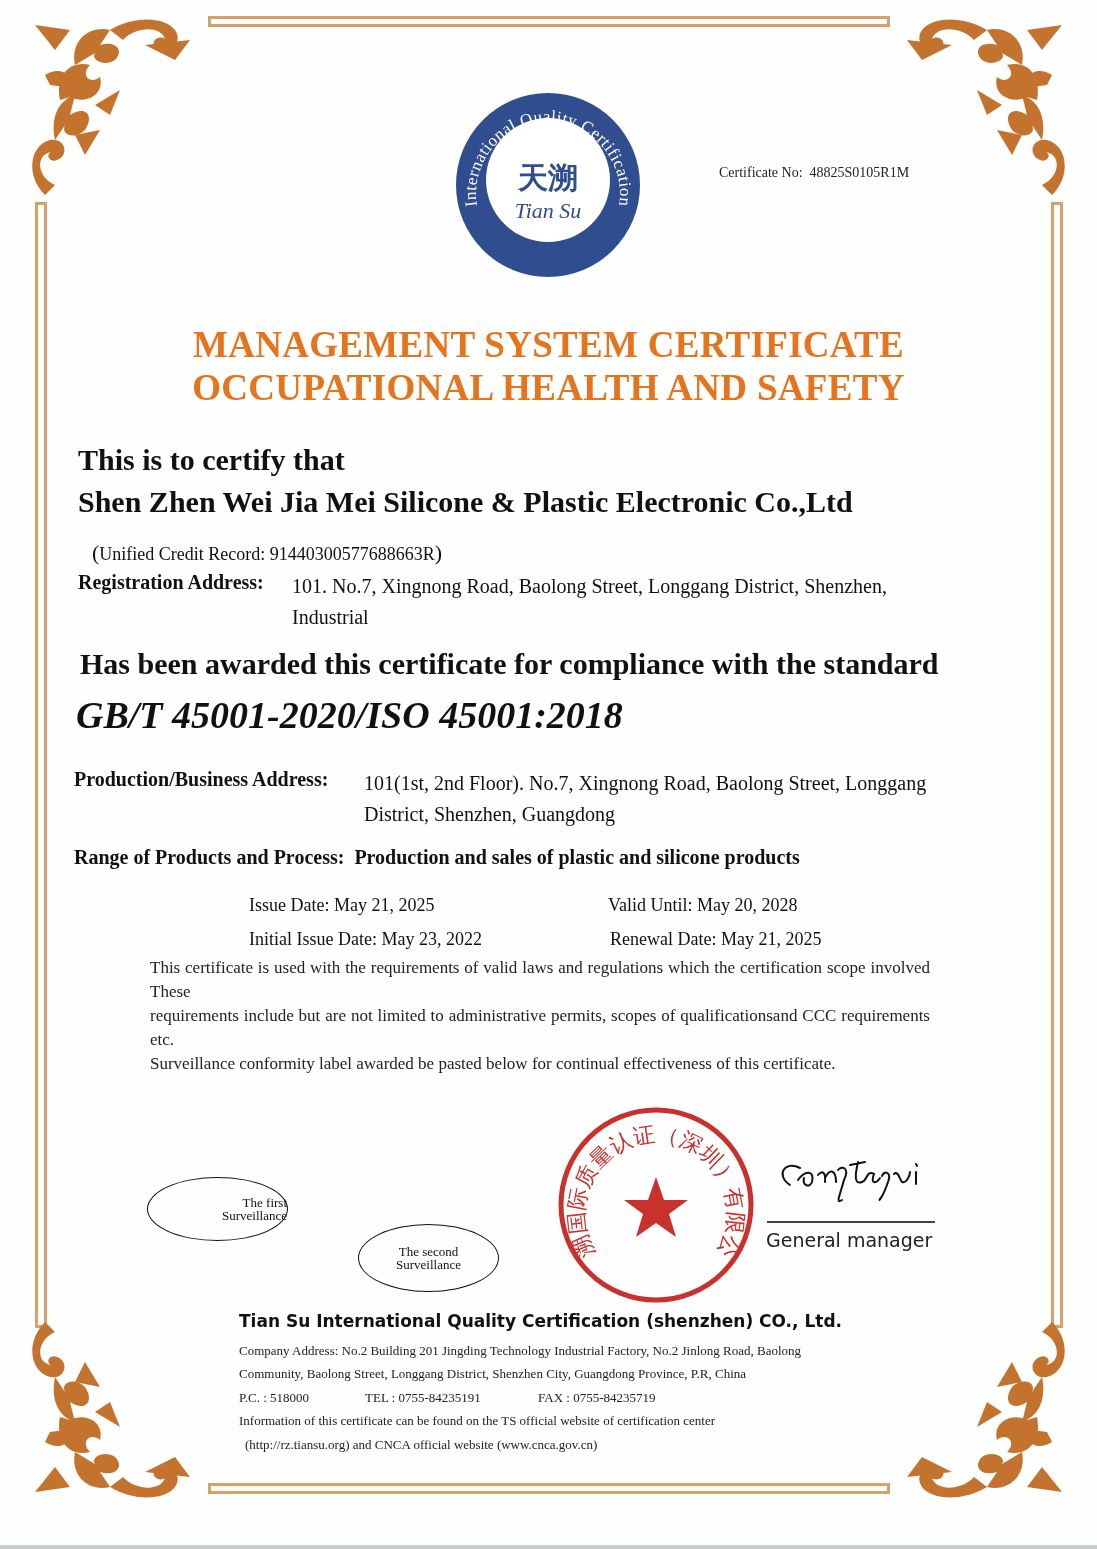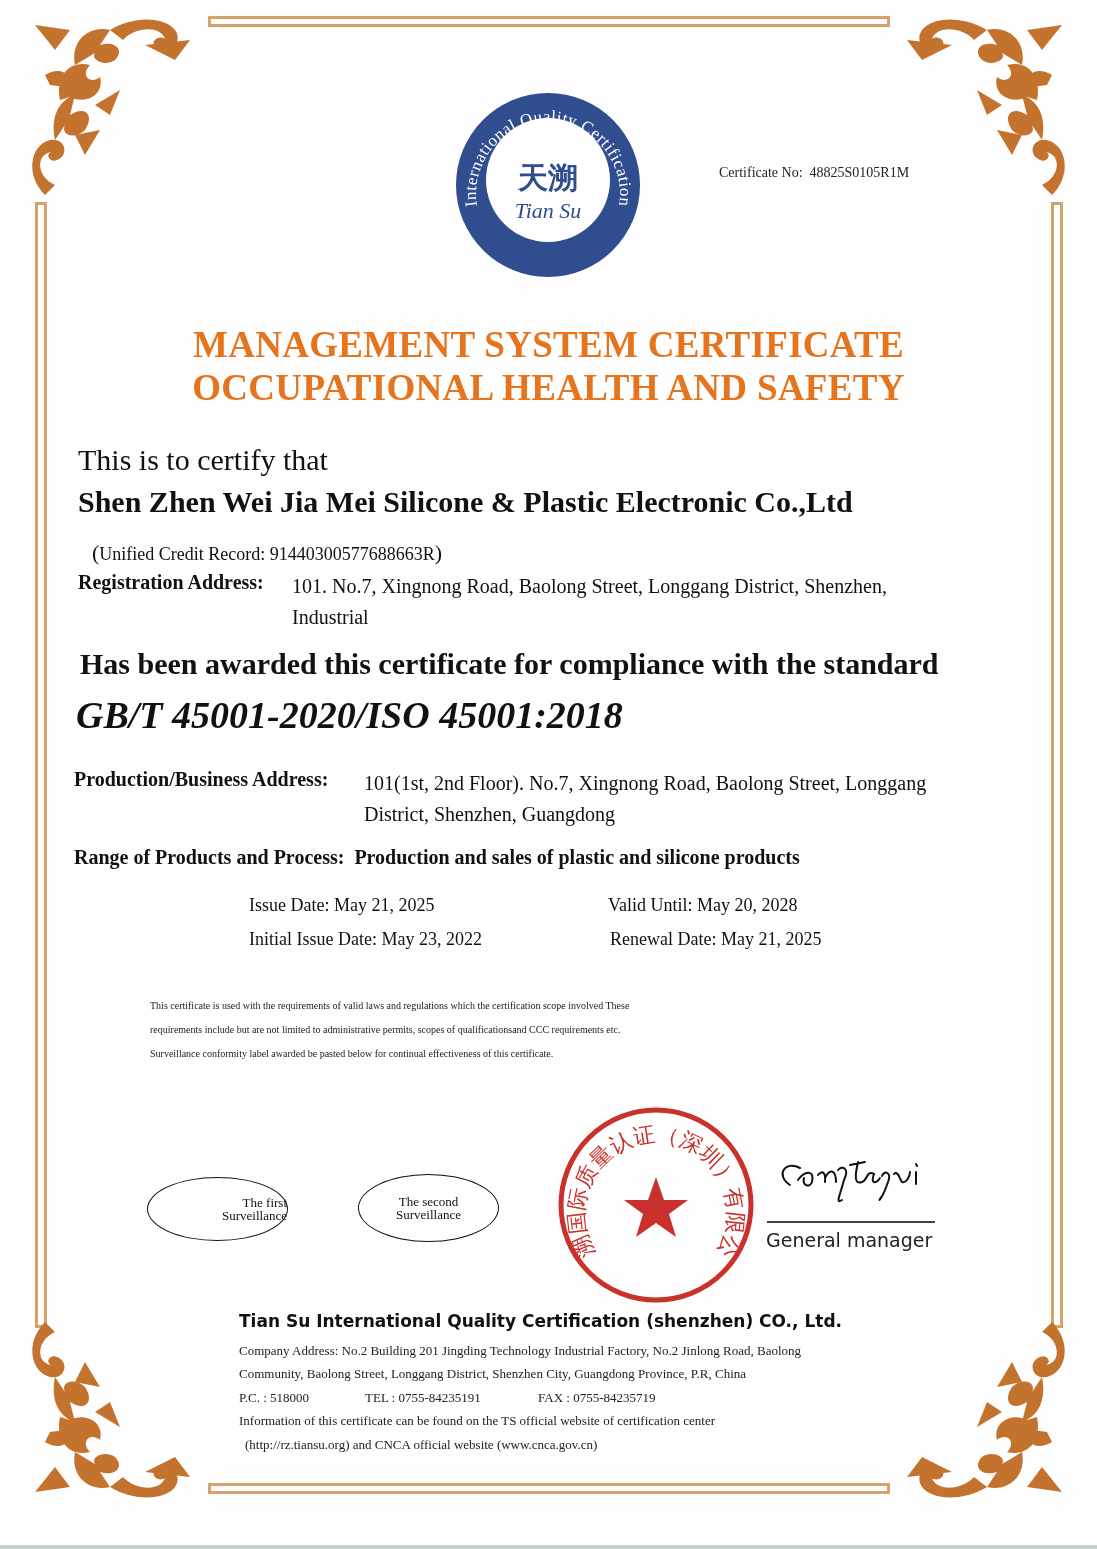--- a/index.html
+++ b/index.html
@@ -15,38 +15,38 @@
   .corner svg { width:100%; height:100%; }
 
   .abs { position:absolute; }
 
   .cert-no { left:719px; top:131px; font-size:14px; color:#222;margin-top:34px; }
 
   .logo { left:453px; top:90px; width:190px; height:190px; }
 
   .title { left:0; width:1097px; text-align:center; color:#e5741d; font-weight:bold; font-size:37px; line-height:43px; top:323px; letter-spacing:0.3px; }
 
-  .certify { left:78px; top:443px; font-weight:normal; font-size:30px; }
+  .certify { left:78px; top:443px; font-weight:bold; font-size:30px; }
   .company { left:78px; top:485px; font-weight:bold; font-size:30px; }
   .credit { left:92px; top:540px; font-size:18px; }
   .credit .paren { font-size:22px; }
   .reg-label { left:78px; top:571px; font-weight:bold; font-size:20px; }
   .reg-val { left:292px; top:571px; font-size:20px; width:690px; line-height:31px; }
 
   .awarded { left:80px; top:647px; font-weight:bold; font-size:30px; }
   .standard { left:76px; top:693px; font-weight:bold; font-style:italic; font-size:38px; }
 
   .prod-label { left:74px; top:768px; font-weight:bold; font-size:20px; }
   .prod-val { left:364px; top:768px; font-size:20px; width:650px; line-height:31px; }
 
   .range { left:74px; top:846px; font-weight:bold; font-size:20px; }
 
   .date { font-size:18px; }
 
-  .notice { left:150px; top:994px; width:780px; font-size:10px; line-height:24px; text-align:justify; color:#222; }
+  .notice { left:150px; top:956px; width:780px; font-size:17px; line-height:24px; text-align:justify; color:#222; }
 
   .oval { position:absolute; border:1.4px solid #111; border-radius:50%; text-align:center; font-size:13px; line-height:13px; box-sizing:border-box; display:flex; flex-direction:column; justify-content:center; align-items:center; }
 
   .seal { left:556px; top:1105px; width:200px; height:200px; }
   .signature { left:770px; top:1140px; width:170px; height:80px; }
   .sig-line { left:767px; top:1221px; width:168px; height:1.5px; background:#444; }
   .gm { left:766px; top:1229px; font-family:"DejaVu Sans", sans-serif; font-size:19px; color:#222; }
 
   .issuer { left:239px; top:1311px; font-family:"DejaVu Sans", sans-serif; font-weight:bold; font-size:17px; color:#111; }
   .footer { left:239px; font-size:13px; color:#222; }
@@ -197,21 +197,21 @@
 <div class="abs notice">
   <div>This certificate is used with the requirements of valid laws and regulations which the certification scope involved These</div>
   <div>requirements include but are not limited to administrative permits, scopes of qualificationsand CCC requirements etc.</div>
   <div>Surveillance conformity label awarded be pasted below for continual effectiveness of this certificate.</div>
 </div>
 
 <div class="oval" style="left:147px; top:1177px; width:141px; height:64px;align-items:flex-end;">
   <span>The first</span>
   <span>Surveillance</span>
 </div>
-<div class="oval" style="left:358px; top:1174px; width:141px; height:68px;">
+<div class="oval" style="left:358px; top:1224px; width:141px; height:68px;">
   <span>The second</span>
   <span>Surveillance</span>
 </div>
 
 <div class="abs seal">
   <svg viewBox="0 0 200 200" width="200" height="200">
     <defs>
       <path id="sealPath" d="M 35 140 A 72 72 0 1 1 165 140"></path>
     </defs>
     <circle cx="100" cy="100" r="95" fill="none" stroke="#c8312c" stroke-width="5"></circle>

